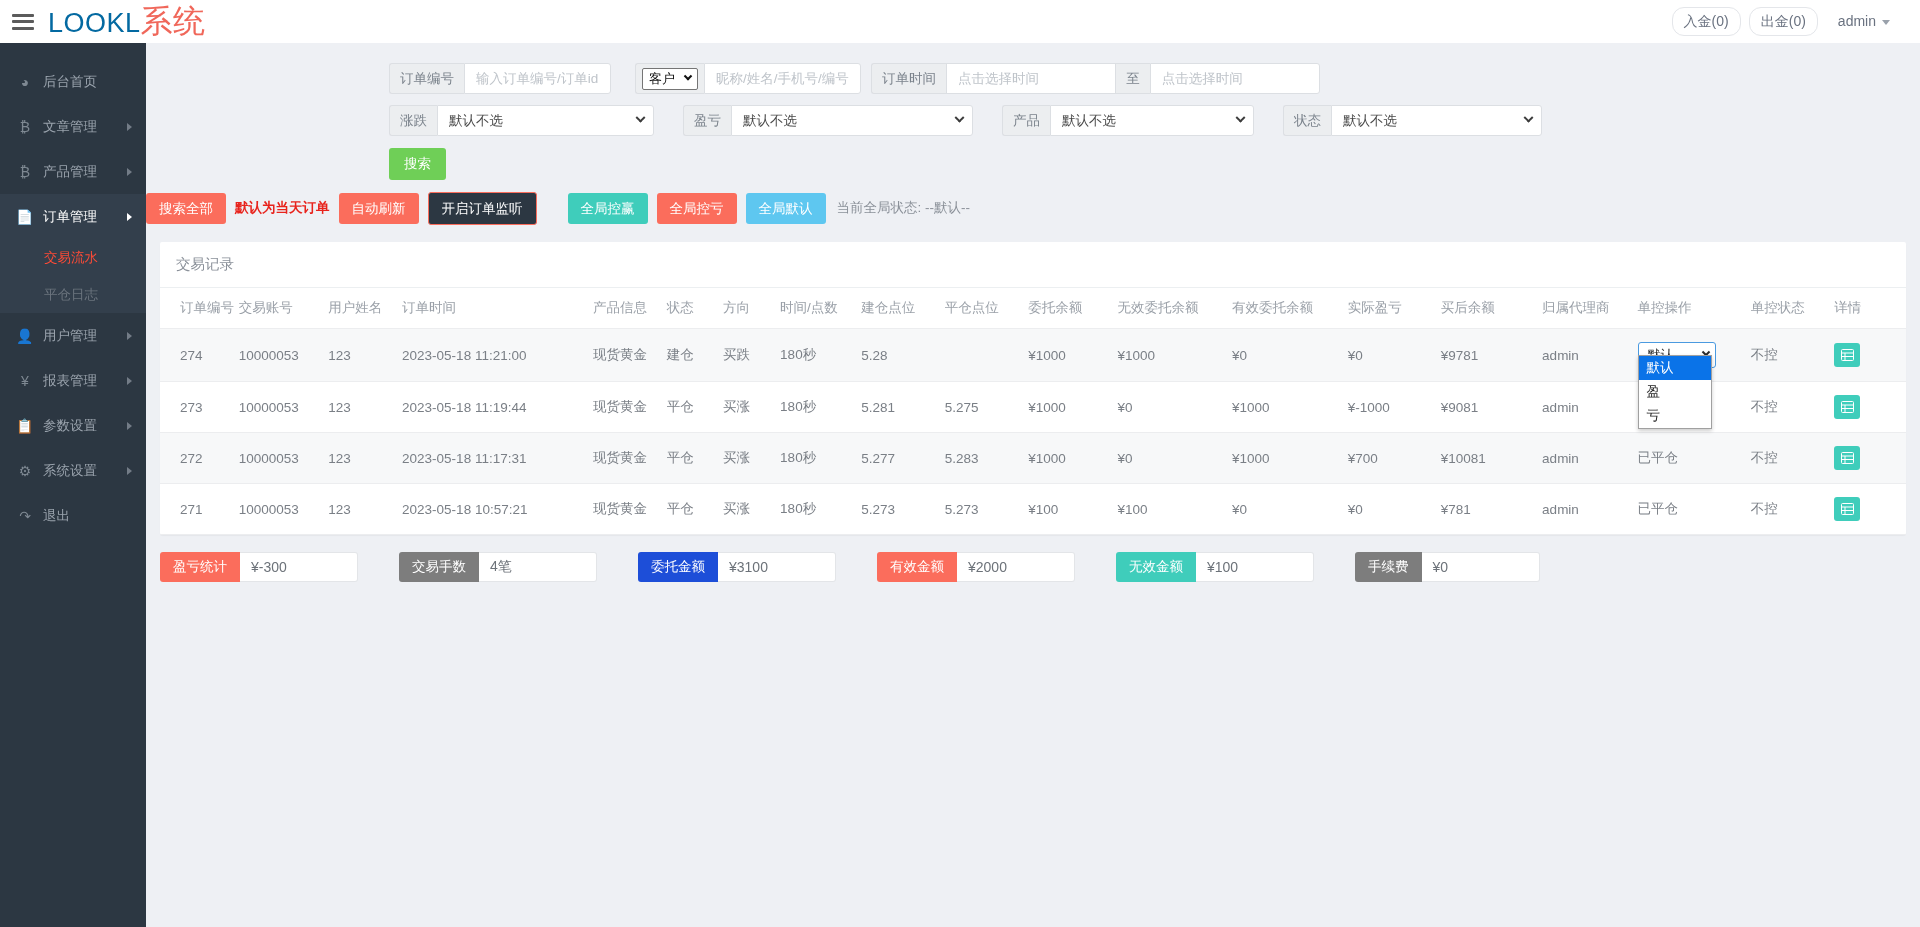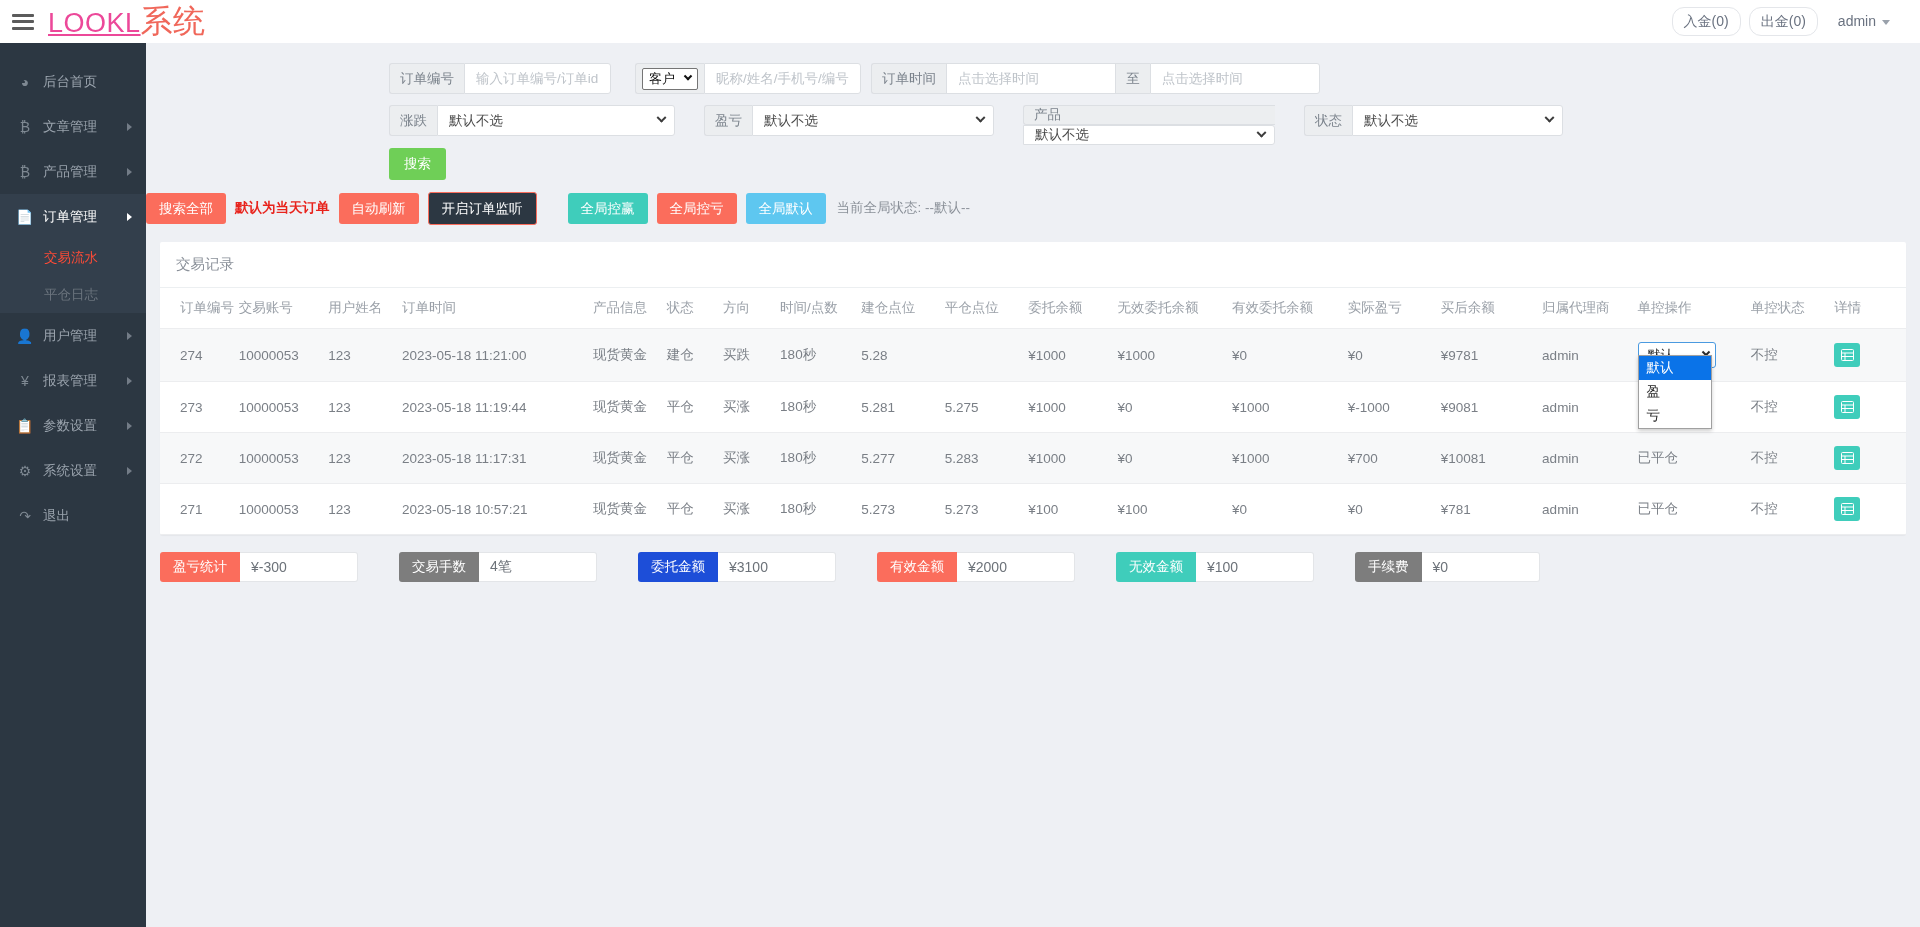--- a/index.html
+++ b/index.html
@@ -23,21 +23,21 @@
   .hamburger {
     width: 22px; height: 16px; margin-left: 12px; margin-right: 14px;
     display: flex; flex-direction: column; justify-content: space-between;
     cursor: pointer;
   }
   .hamburger span { display: block; height: 3px; background: #5b5b5b; border-radius: 1px; }
   .brand {
     font-size: 27px; font-weight: 400; letter-spacing: .5px;
     display: flex; align-items: baseline;
   }
-  .brand .b1 { color: #ec4899; text-decoration: underline; }
+  .brand .b1 { color: #0369a1; }
   .brand .b2 { color: #f0675a; font-size: 32px; }
   .topbar-right {
     margin-left: auto; display: flex; align-items: center; gap: 8px; padding-right: 18px;
   }
   .topbtn {
     border: 1px solid #e4e6ea; background: #fff; color: #6a7280;
     border-radius: 12px; padding: 5px 11px; font-size: 14px; cursor: pointer;
     line-height: 1.2;
   }
   .topbtn.plain { border-color: transparent; }
@@ -320,37 +320,37 @@
       <div style="width:24px;"></div>
       <div class="igroup" style="width:449px;">
         <div class="addon">订单时间</div>
         <div class="fld mid" style="flex:1;">点击选择时间</div>
         <div class="addon mid">至</div>
         <div class="fld" style="flex:1;">点击选择时间</div>
       </div>
     </div>
 
     <div class="frow r2">
-      <div class="igroup" style="width:286px;">
+      <div class="igroup" style="width:265px;">
         <div class="addon">涨跌</div>
         <div class="sel" style="flex:1;">
           <span>默认不选</span>
             <i class="chev"></i>
         </div>
       </div>
       <div style="width:29px;"></div>
       <div class="igroup" style="width:290px;">
         <div class="addon">盈亏</div>
         <div class="sel" style="flex:1;">
           <span>默认不选</span>
             <i class="chev"></i>
         </div>
       </div>
       <div style="width:29px;"></div>
-      <div class="igroup" style="width:252px;flex-direction:column;">
+      <div class="igroup" style="width:252px;">
         <div class="addon">产品</div>
         <div class="sel" style="flex:1;">
           <span>默认不选</span>
             <i class="chev"></i>
         </div>
       </div>
       <div style="width:29px;"></div>
       <div class="igroup" style="width:259px;">
         <div class="addon">状态</div>
         <div class="sel" style="flex:1;">

